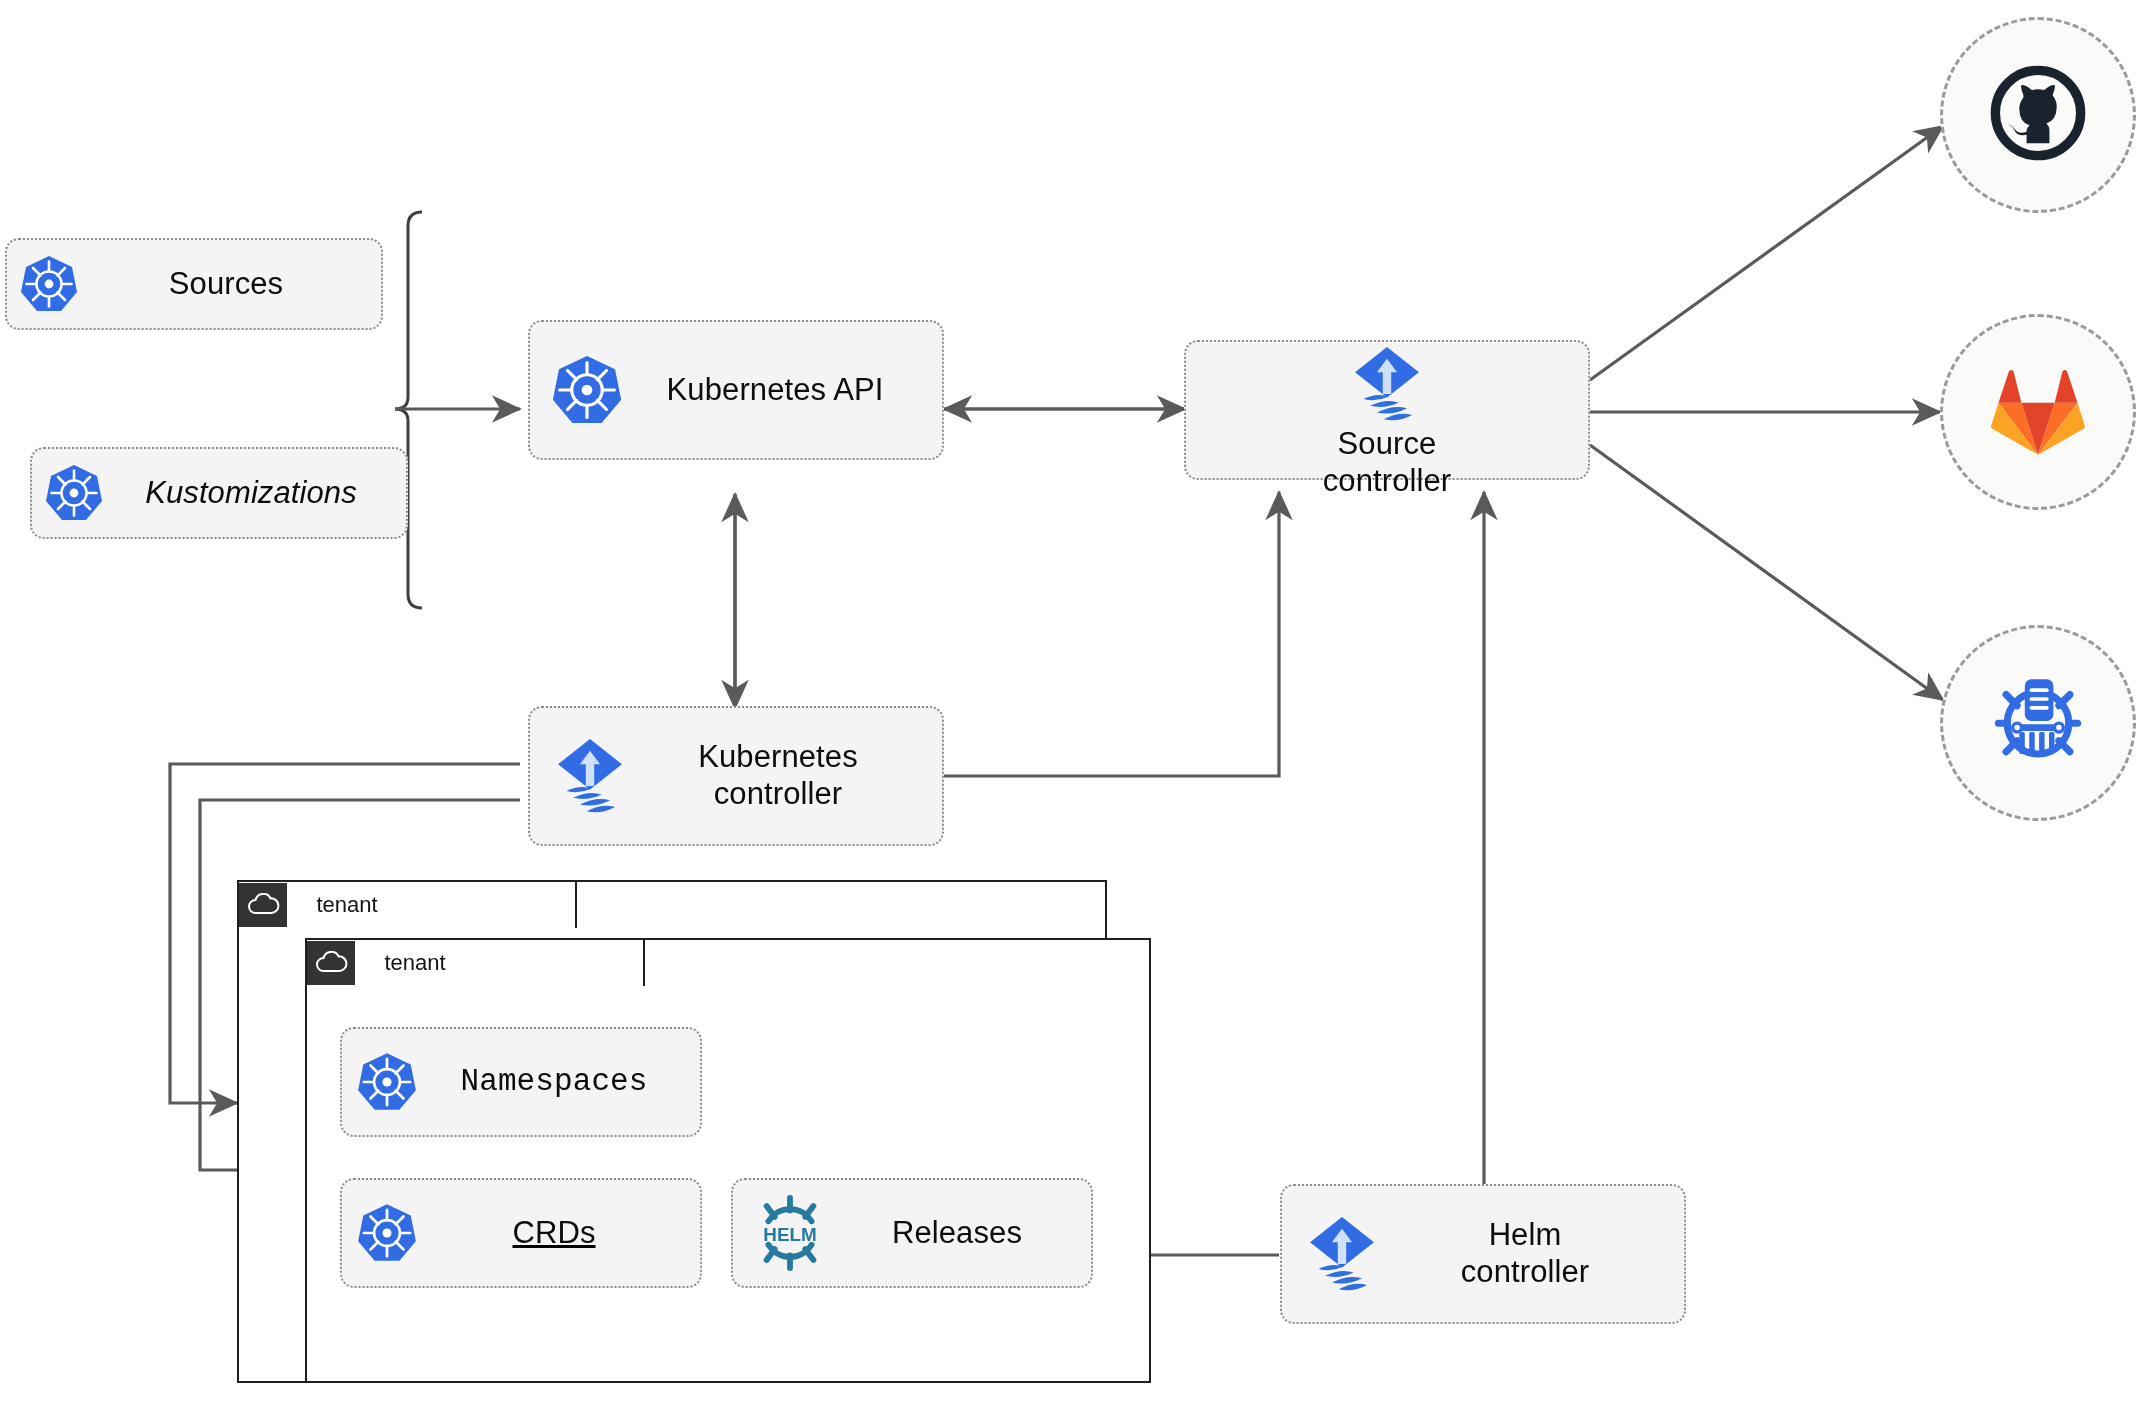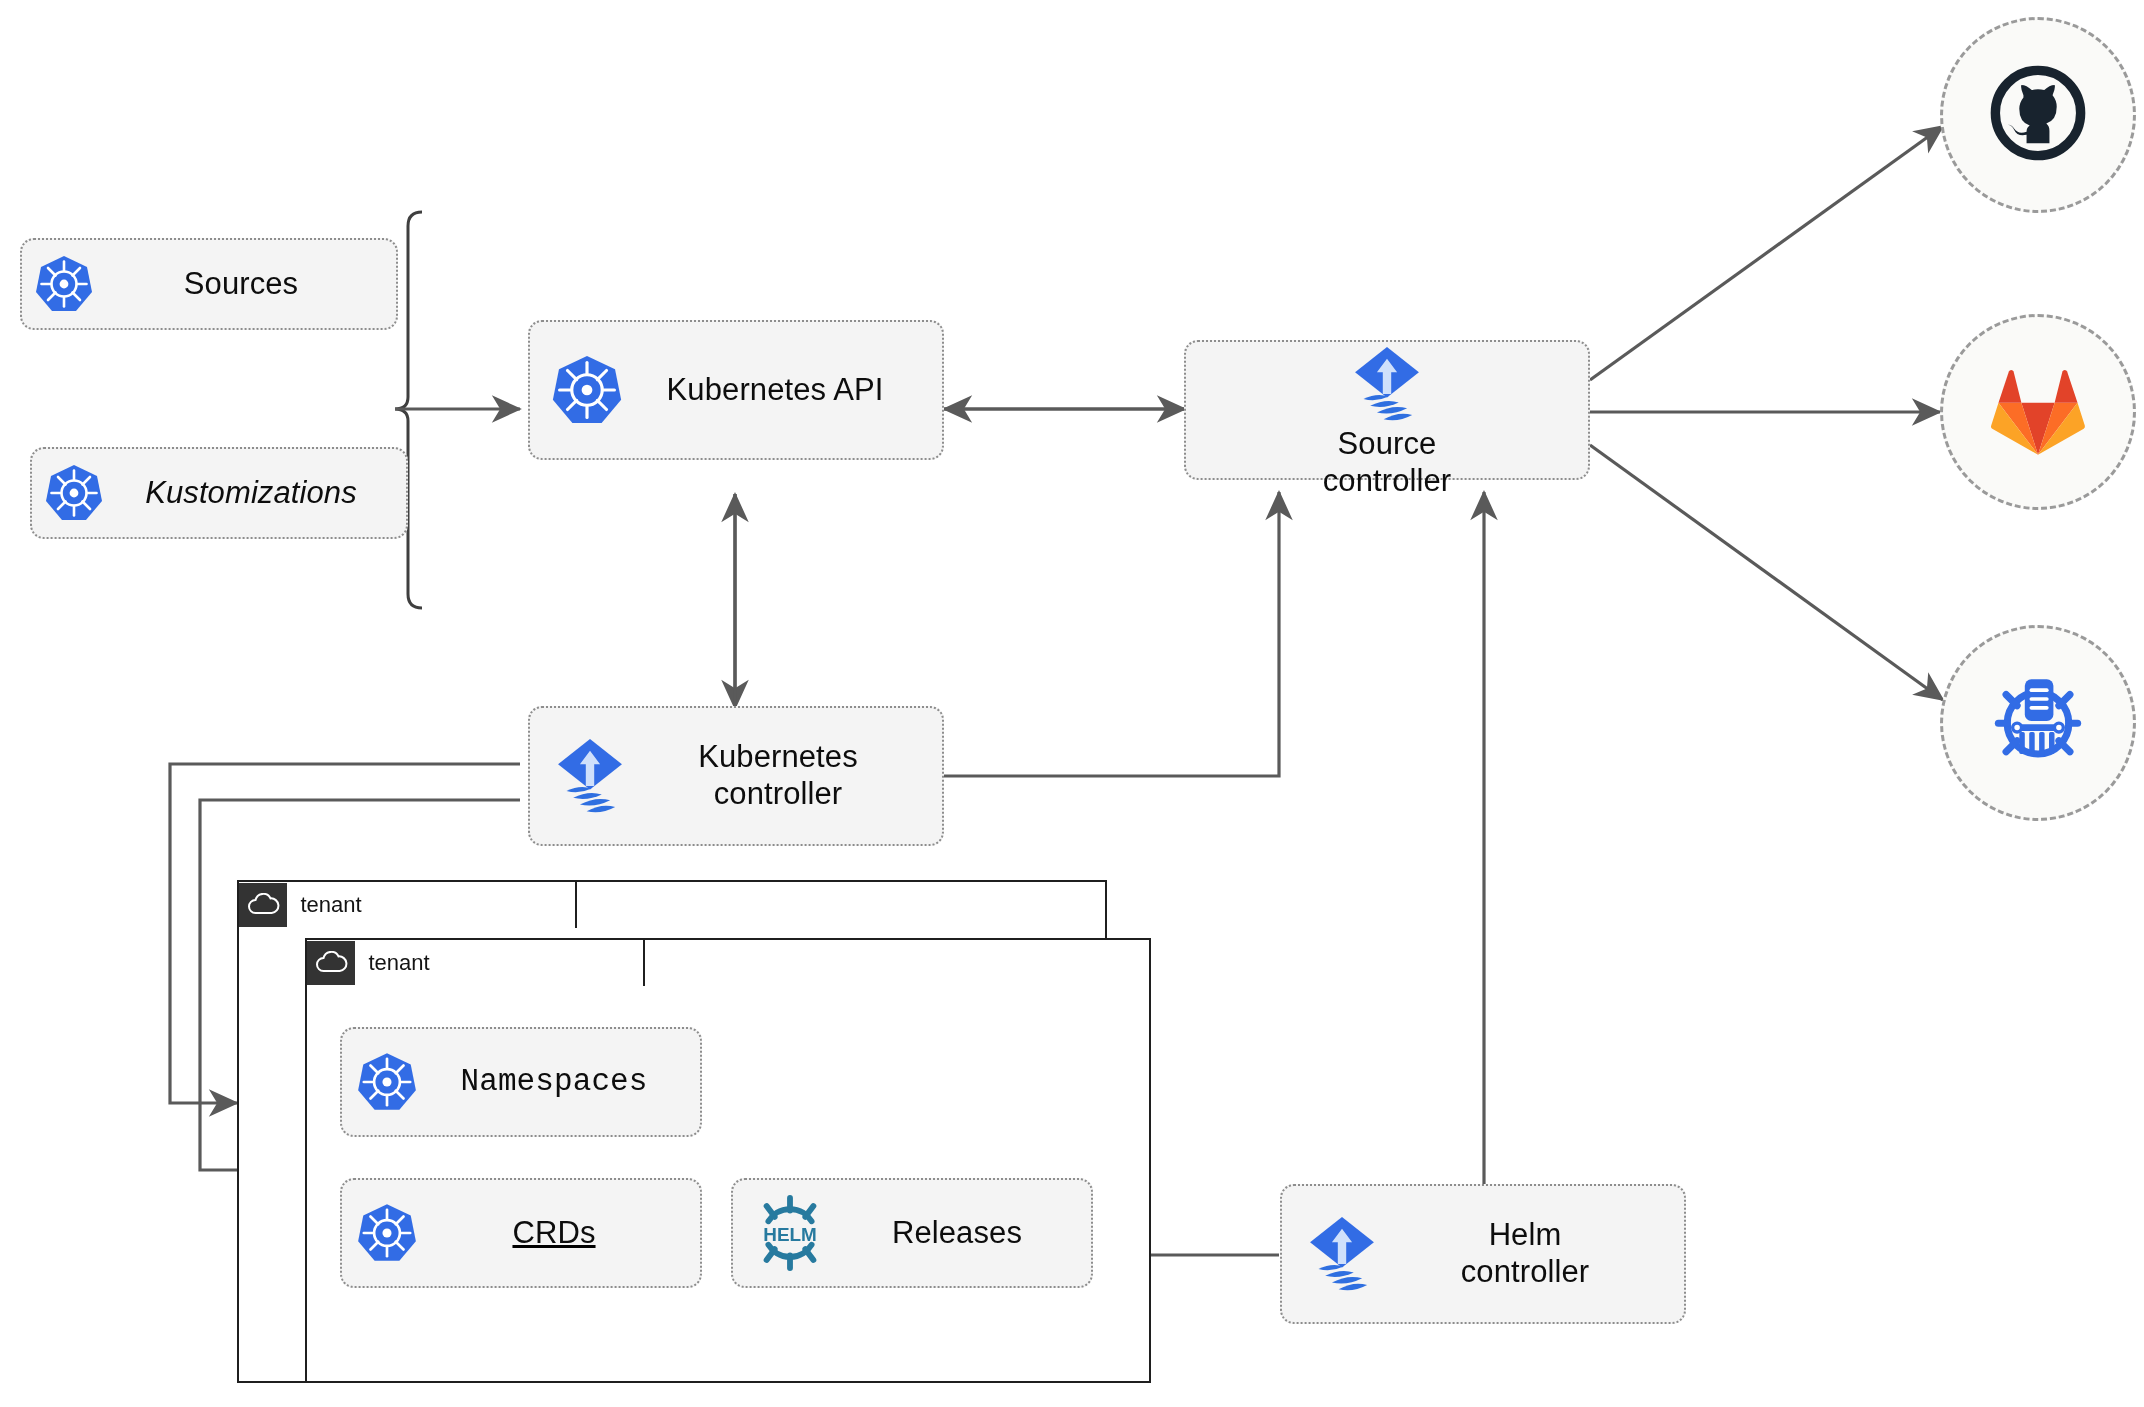--- a/index.html
+++ b/index.html
@@ -39,20 +39,21 @@
     position:absolute;
     left:-2.5px;top:-2.5px;
     height:48px;
     display:flex;
     align-items:center;
     background:#ffffff;
     border:2.5px solid #1f1f1f;
     border-bottom:none;
     box-sizing:border-box;
     padding-right:16px;
+    gap:16px;
   }
   .tenant-tab .cloudbox{
     width:48px;height:44px;
     background:#333333;
     display:flex;align-items:center;justify-content:center;
     flex:0 0 auto;
     margin:0;
   }
   .tenant-tab .tname{
     font-size:22px;color:#141414;margin-left:14px;white-space:nowrap;
@@ -114,21 +115,21 @@
       
       <path d="M1279,1255 L1106,1255" marker-end="url(#ah)"></path>
 
       
       <path d="M520,764 L170,764 L170,1103 L237,1103" marker-end="url(#ah)"></path>
       
       <path d="M520,800 L200,800 L200,1170 L305,1170" marker-end="url(#ah)"></path>
     </g>
   </svg>
 
-  <div class="node z3" style="left:20px;top:238px;width:378px;height:92px;padding:0 10px;">
+  <div class="node z3" style="left:5px;top:238px;width:378px;height:92px;padding:0 10px;">
     <span class="ico">
       <svg width="64" height="64" viewBox="0 0 64 64">
         <path d="M32 4 L55 15 L60 40 L44 59 L20 59 L4 40 L9 15 Z" fill="#326ce5"></path>
         <g fill="none" stroke="#ffffff" stroke-width="2.6" stroke-linecap="round">
           <circle cx="32" cy="32" r="12.5"></circle>
           <path d="M32 9.5 L32 19"></path>
             <path d="M32 45 L32 54.5"></path>
           <path d="M9.5 32 L19 32"></path>
             <path d="M45 32 L54.5 32"></path>
           <path d="M16 16 L23.5 23.5"></path>

